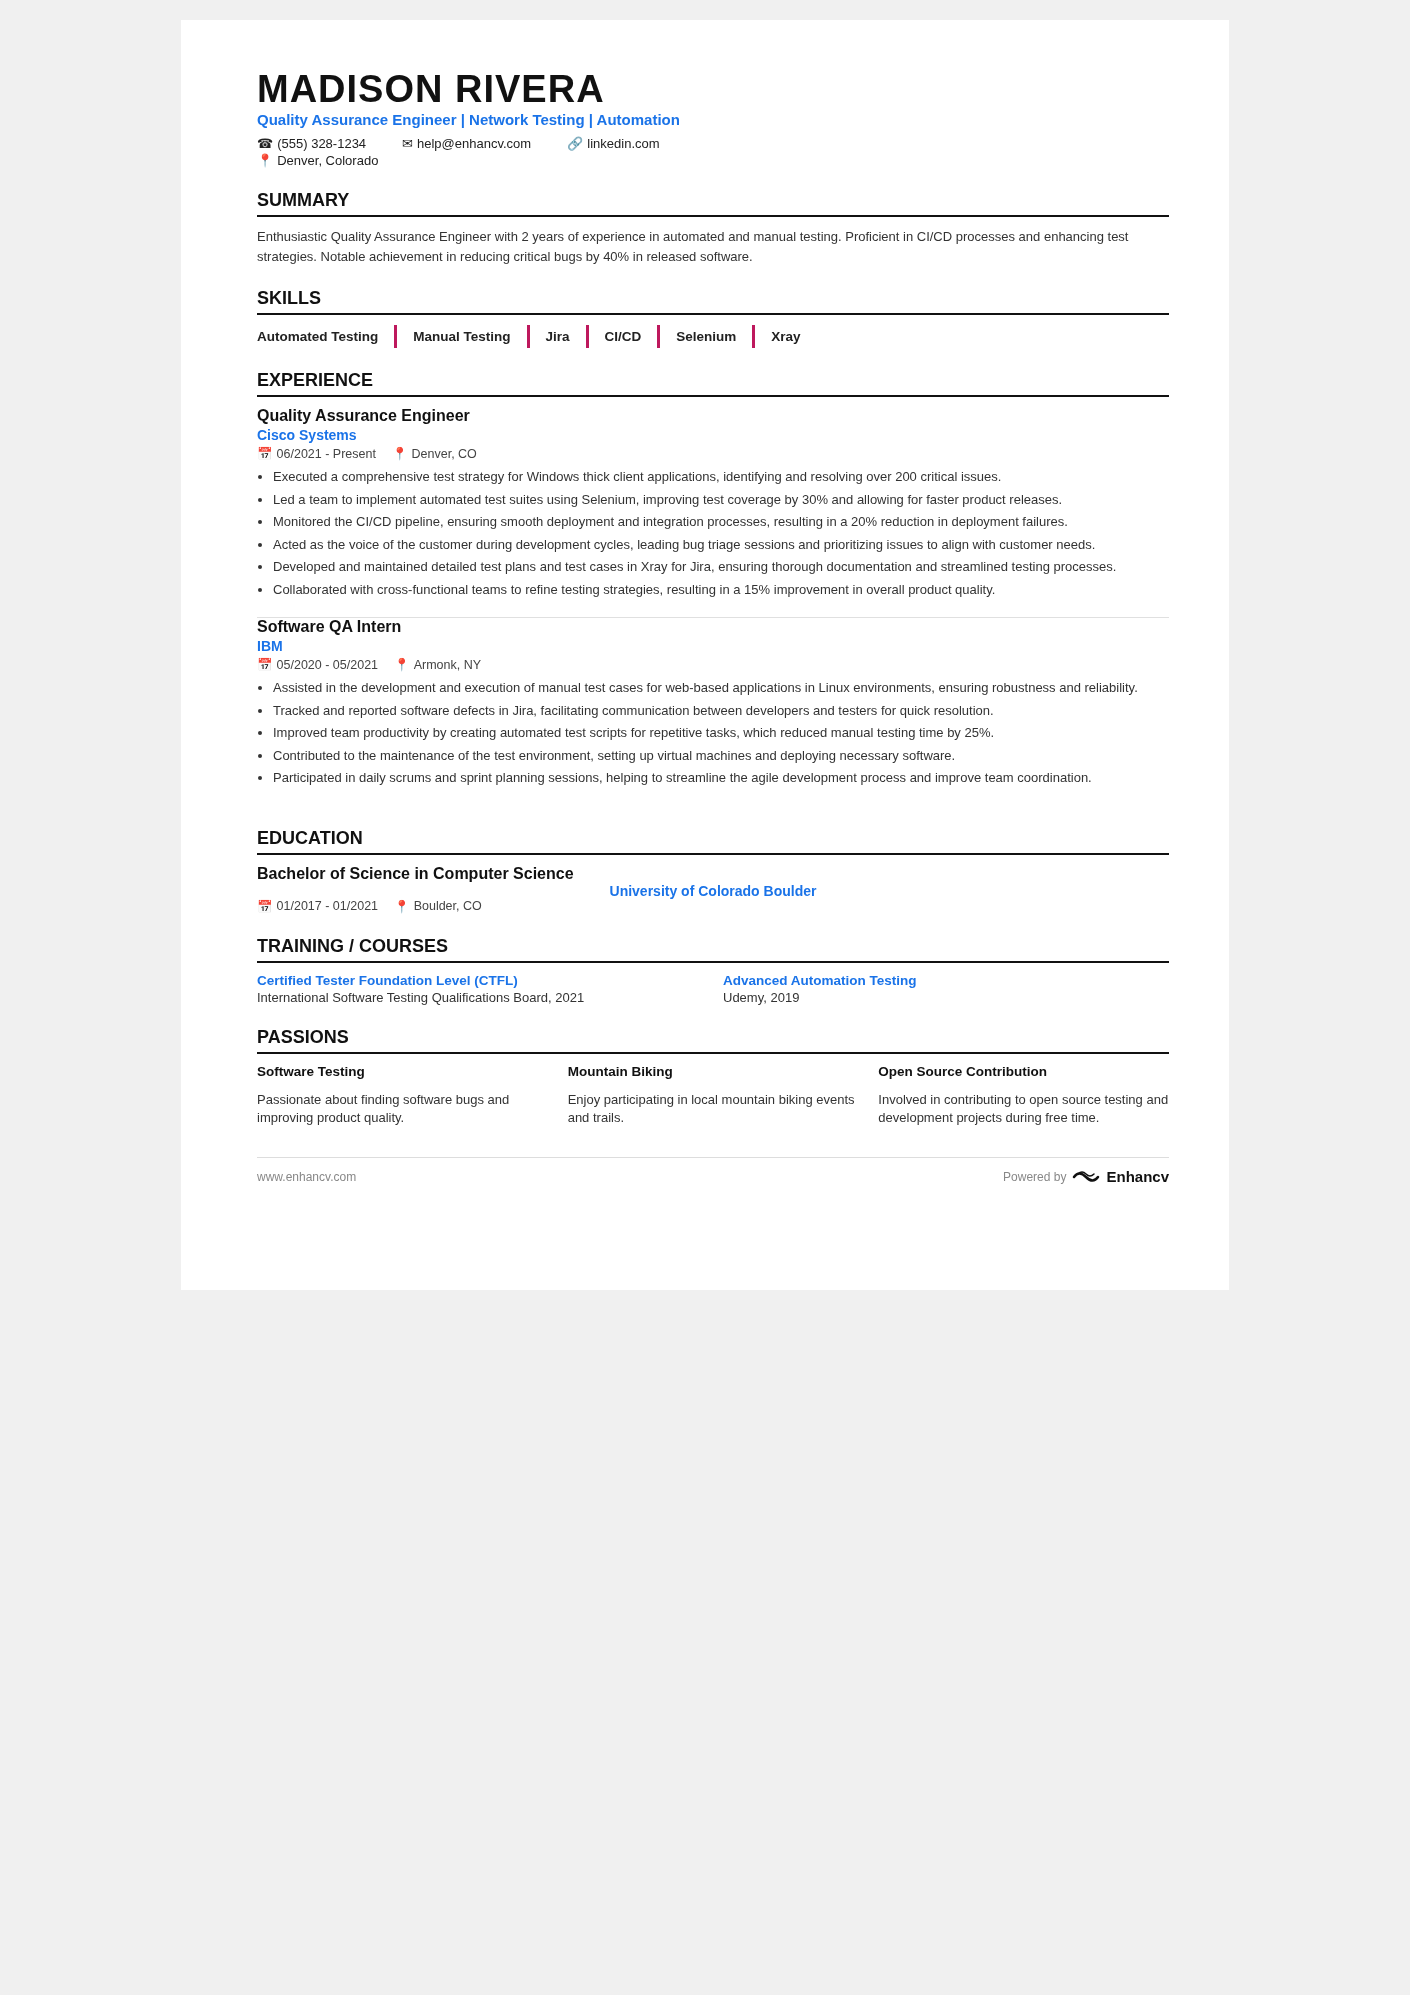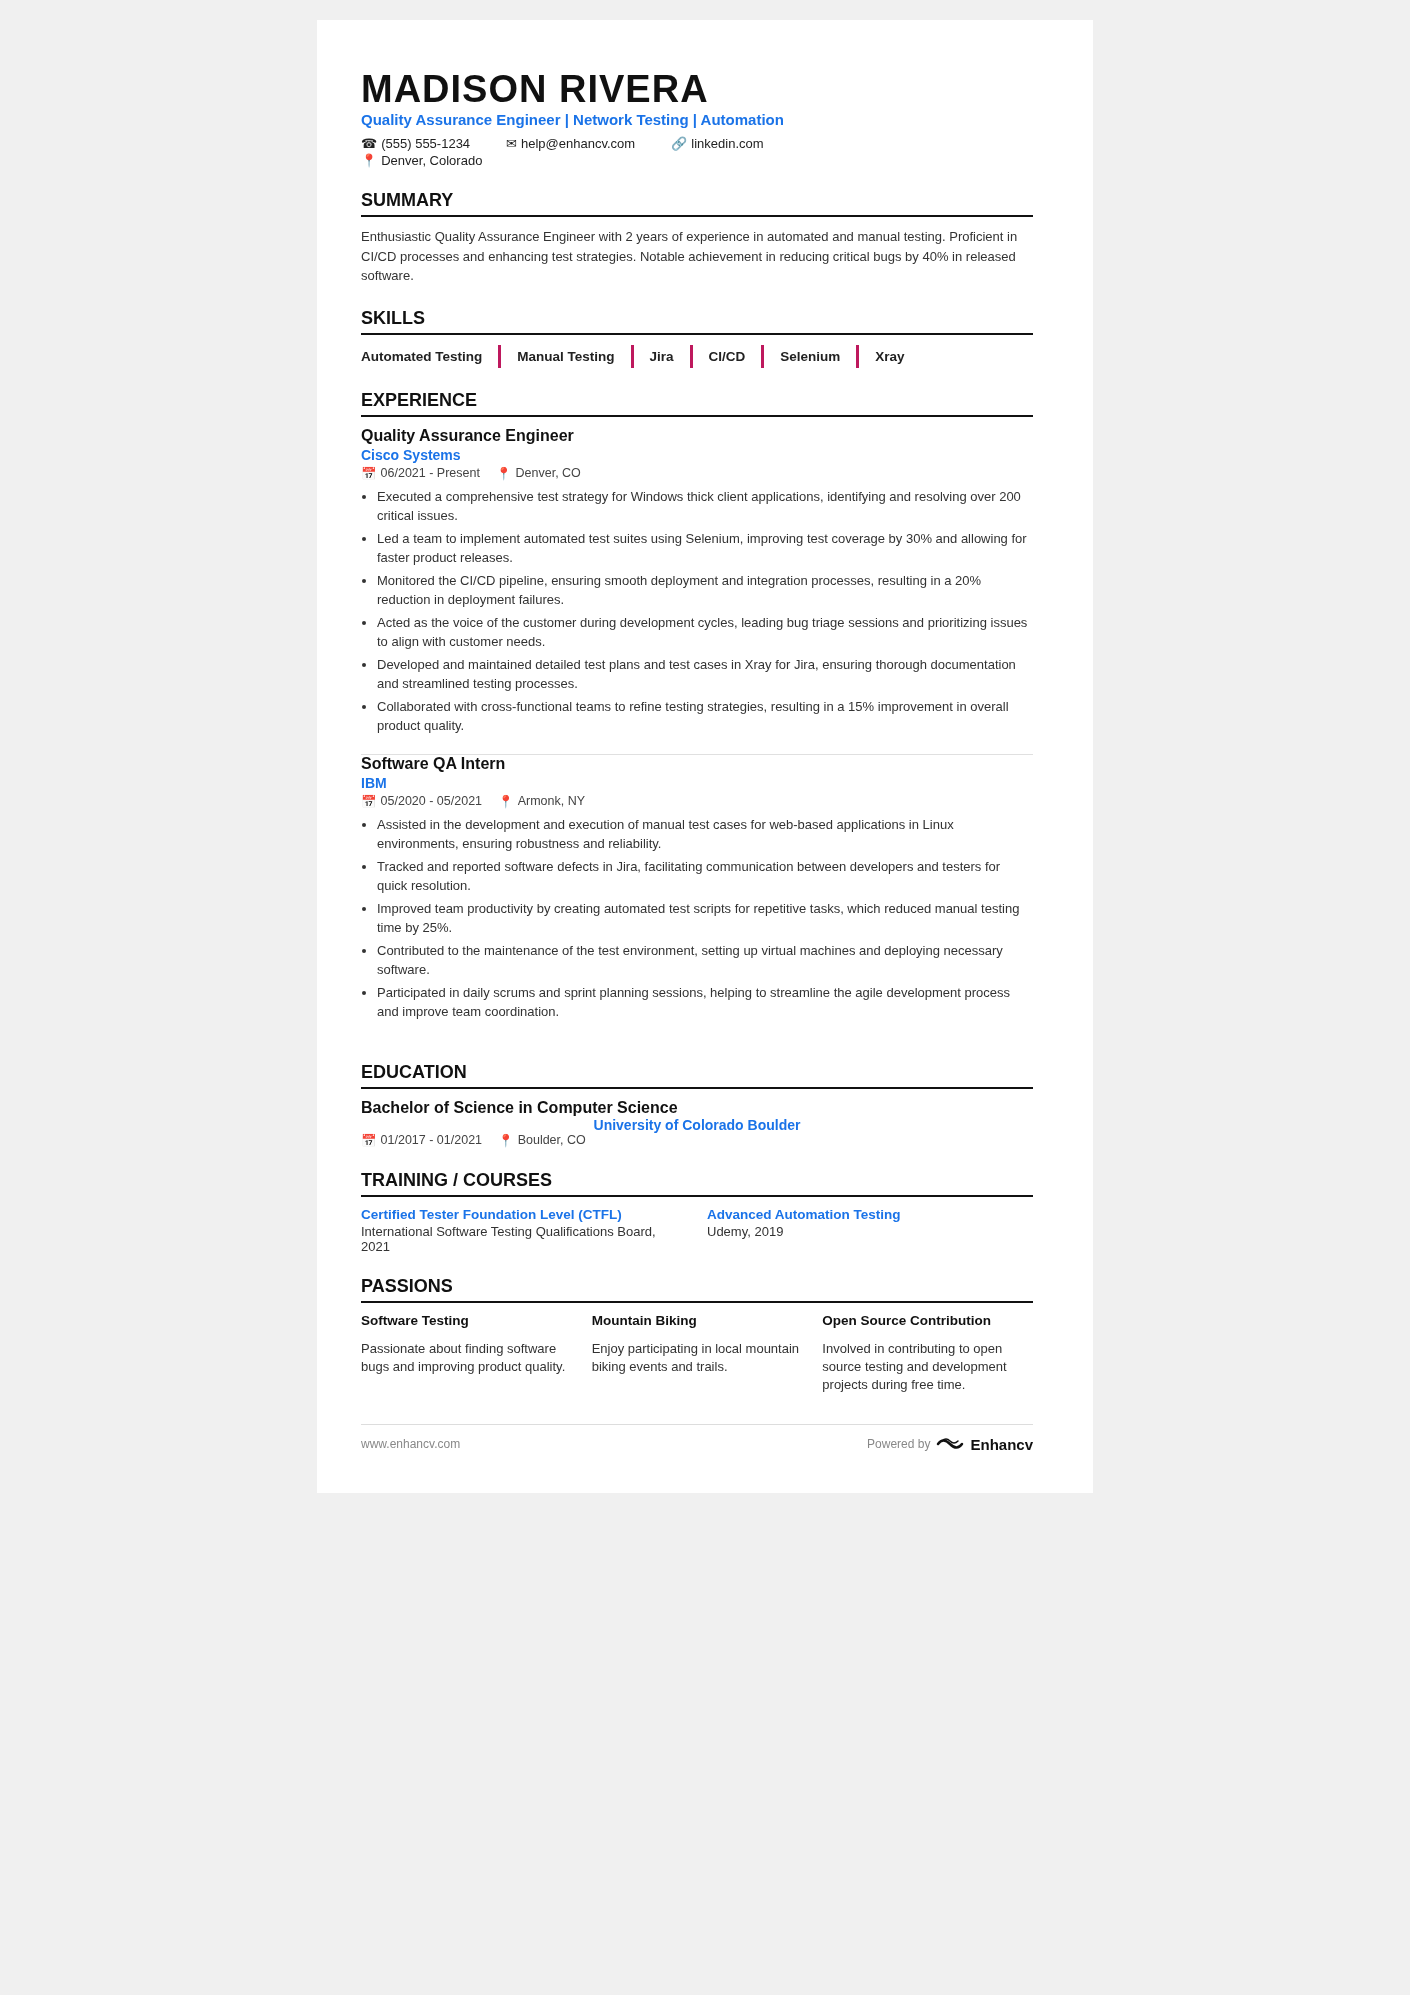--- a/index.html
+++ b/index.html
@@ -5,23 +5,23 @@
     * { margin: 0; padding: 0; box-sizing: border-box; }
     body {
       font-family: Arial, sans-serif;
       background: #f0f0f0;
       display: flex;
       justify-content: center;
       padding: 20px;
     }
     .page {
       background: #fff;
-      width: 776px;
+      width: 1048px;
       min-height: 1270px;
-      padding: 48px 60px 40px 44px;
+      padding: 48px 60px 40px 76px;
       position: relative;
     }
     .name {
       font-size: 38px;
       font-weight: 900;
       letter-spacing: 1px;
       color: #111;
       text-transform: uppercase;
     }
     .title {
@@ -193,21 +193,21 @@
 <body>
 
 <div class="page">
 
   <div>
     <div class="name">MADISON RIVERA</div>
     <div class="title">Quality Assurance Engineer | Network Testing | Automation</div>
     <div class="contact-row">
       <div class="contact-item">
         <span>☎</span>
-        <span>(555) 555-1234</span>
+        <span>(555) 328-1234</span>
       </div>
       <div class="contact-item">
         <span>✉</span>
         <span>help@enhancv.com</span>
       </div>
       <div class="contact-item">
         <span>🔗</span>
         <span>linkedin.com</span>
       </div>
     </div>

